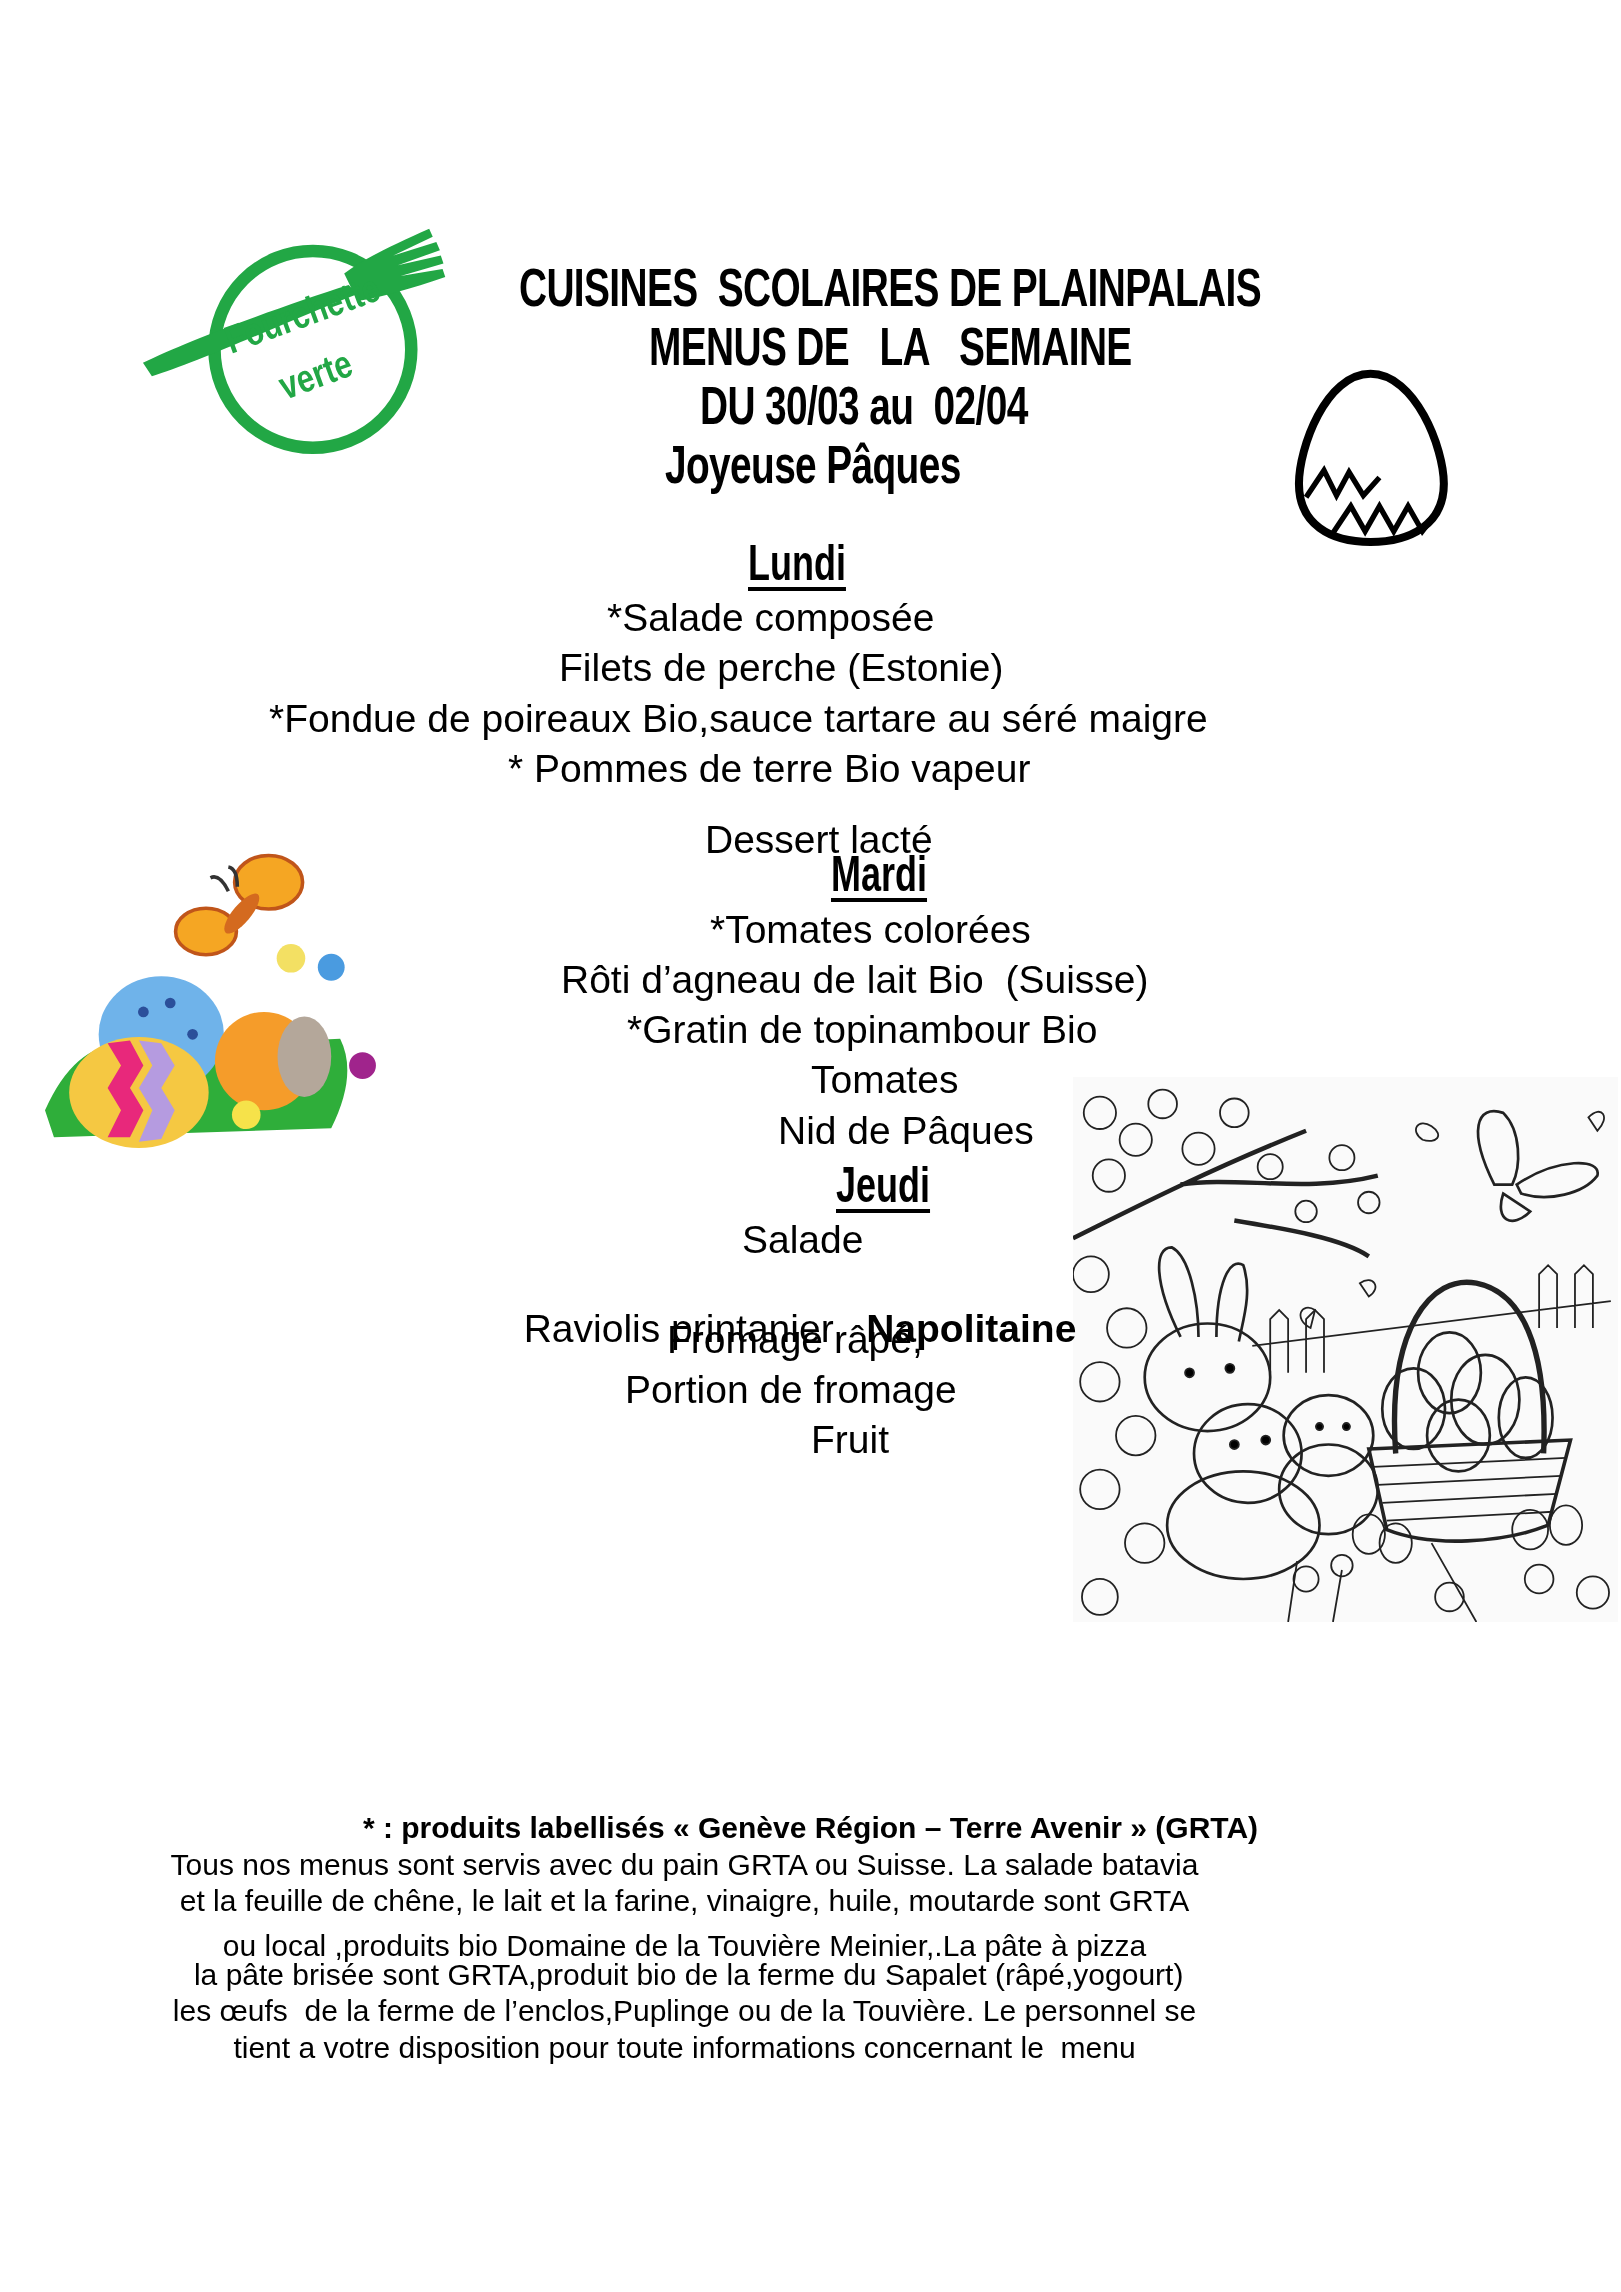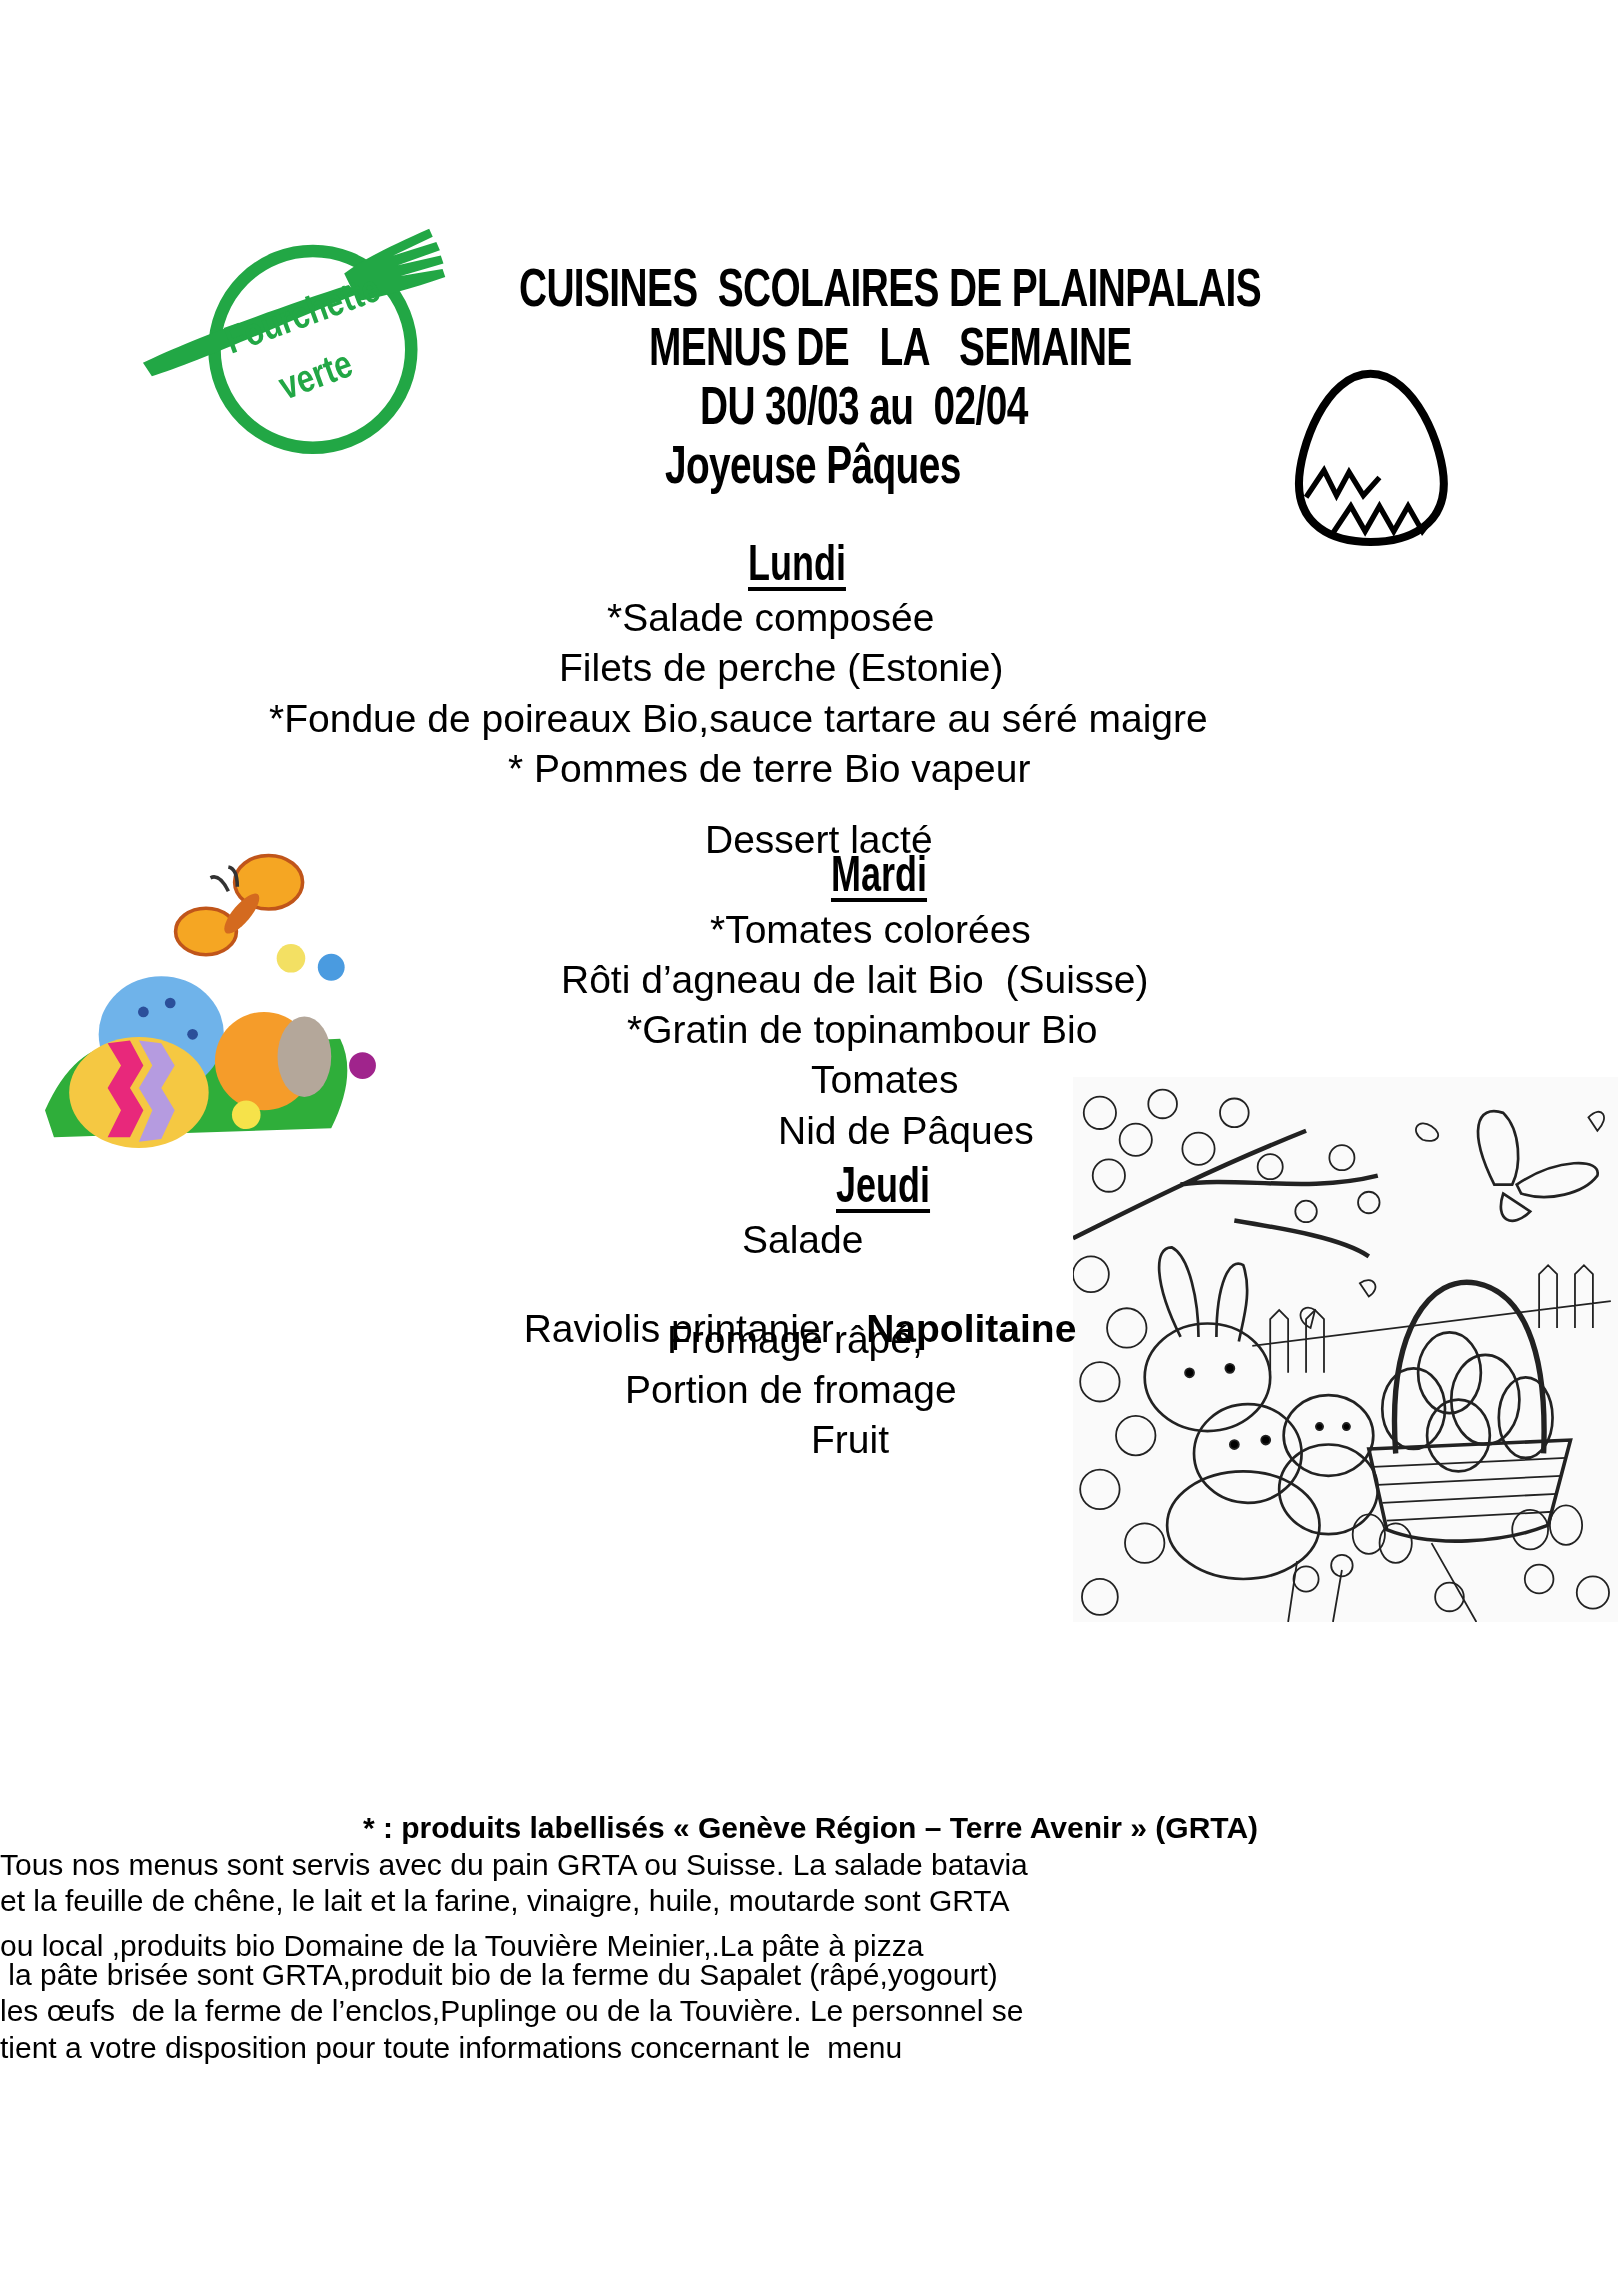--- a/index.html
+++ b/index.html
@@ -3,21 +3,21 @@
 <meta charset="utf-8">
 <style>
   html, body { margin:0; padding:0; background:#ffffff; }
   body { width:1621px; height:2293px; position:relative; overflow:hidden; font-family:"Liberation Sans", sans-serif; color:#000; }
   .abs { position:absolute; }
   .title-line { position:absolute; font-family:"Liberation Sans", sans-serif; font-weight:bold; color:#000; white-space:pre; transform-origin:left top; letter-spacing:-0.9px; }
   .t-cond { transform:scaleX(0.72); }
   .day { position:absolute; font-weight:bold; font-size:50px; text-decoration:underline; text-decoration-thickness:3.6px; text-underline-offset:7.2px; white-space:pre; transform:scaleX(0.72); transform-origin:left top; }
   .item { position:absolute; font-size:39px; white-space:pre; line-height:1; }
   .foot-title { position:absolute; left:0; width:1621px; text-align:center; top:1811px; font-size:30px; font-weight:bold; white-space:pre; }
-  .foot-line { position:absolute; left:0; width:1369px; text-align:left; font-size:30px; white-space:pre; }
+  .foot-line { position:absolute; left:0; width:1369px; text-align:center; font-size:30px; white-space:pre; }
   .napoli { font-weight:bold; }
 </style>
 </head>
 <body>
 
 <div class="abs" style="left:134px; top:206px; width:322px; height:260px;">
   <svg width="322" height="260" viewBox="0 0 360 290">
     <circle cx="200" cy="160" r="110" fill="none" stroke="#22a745" stroke-width="14"></circle>
 
     <path d="M10 175 C 60 150, 170 110, 240 88 L 250 98 C 180 125, 70 175, 20 190 Z" fill="#22a745"></path>

